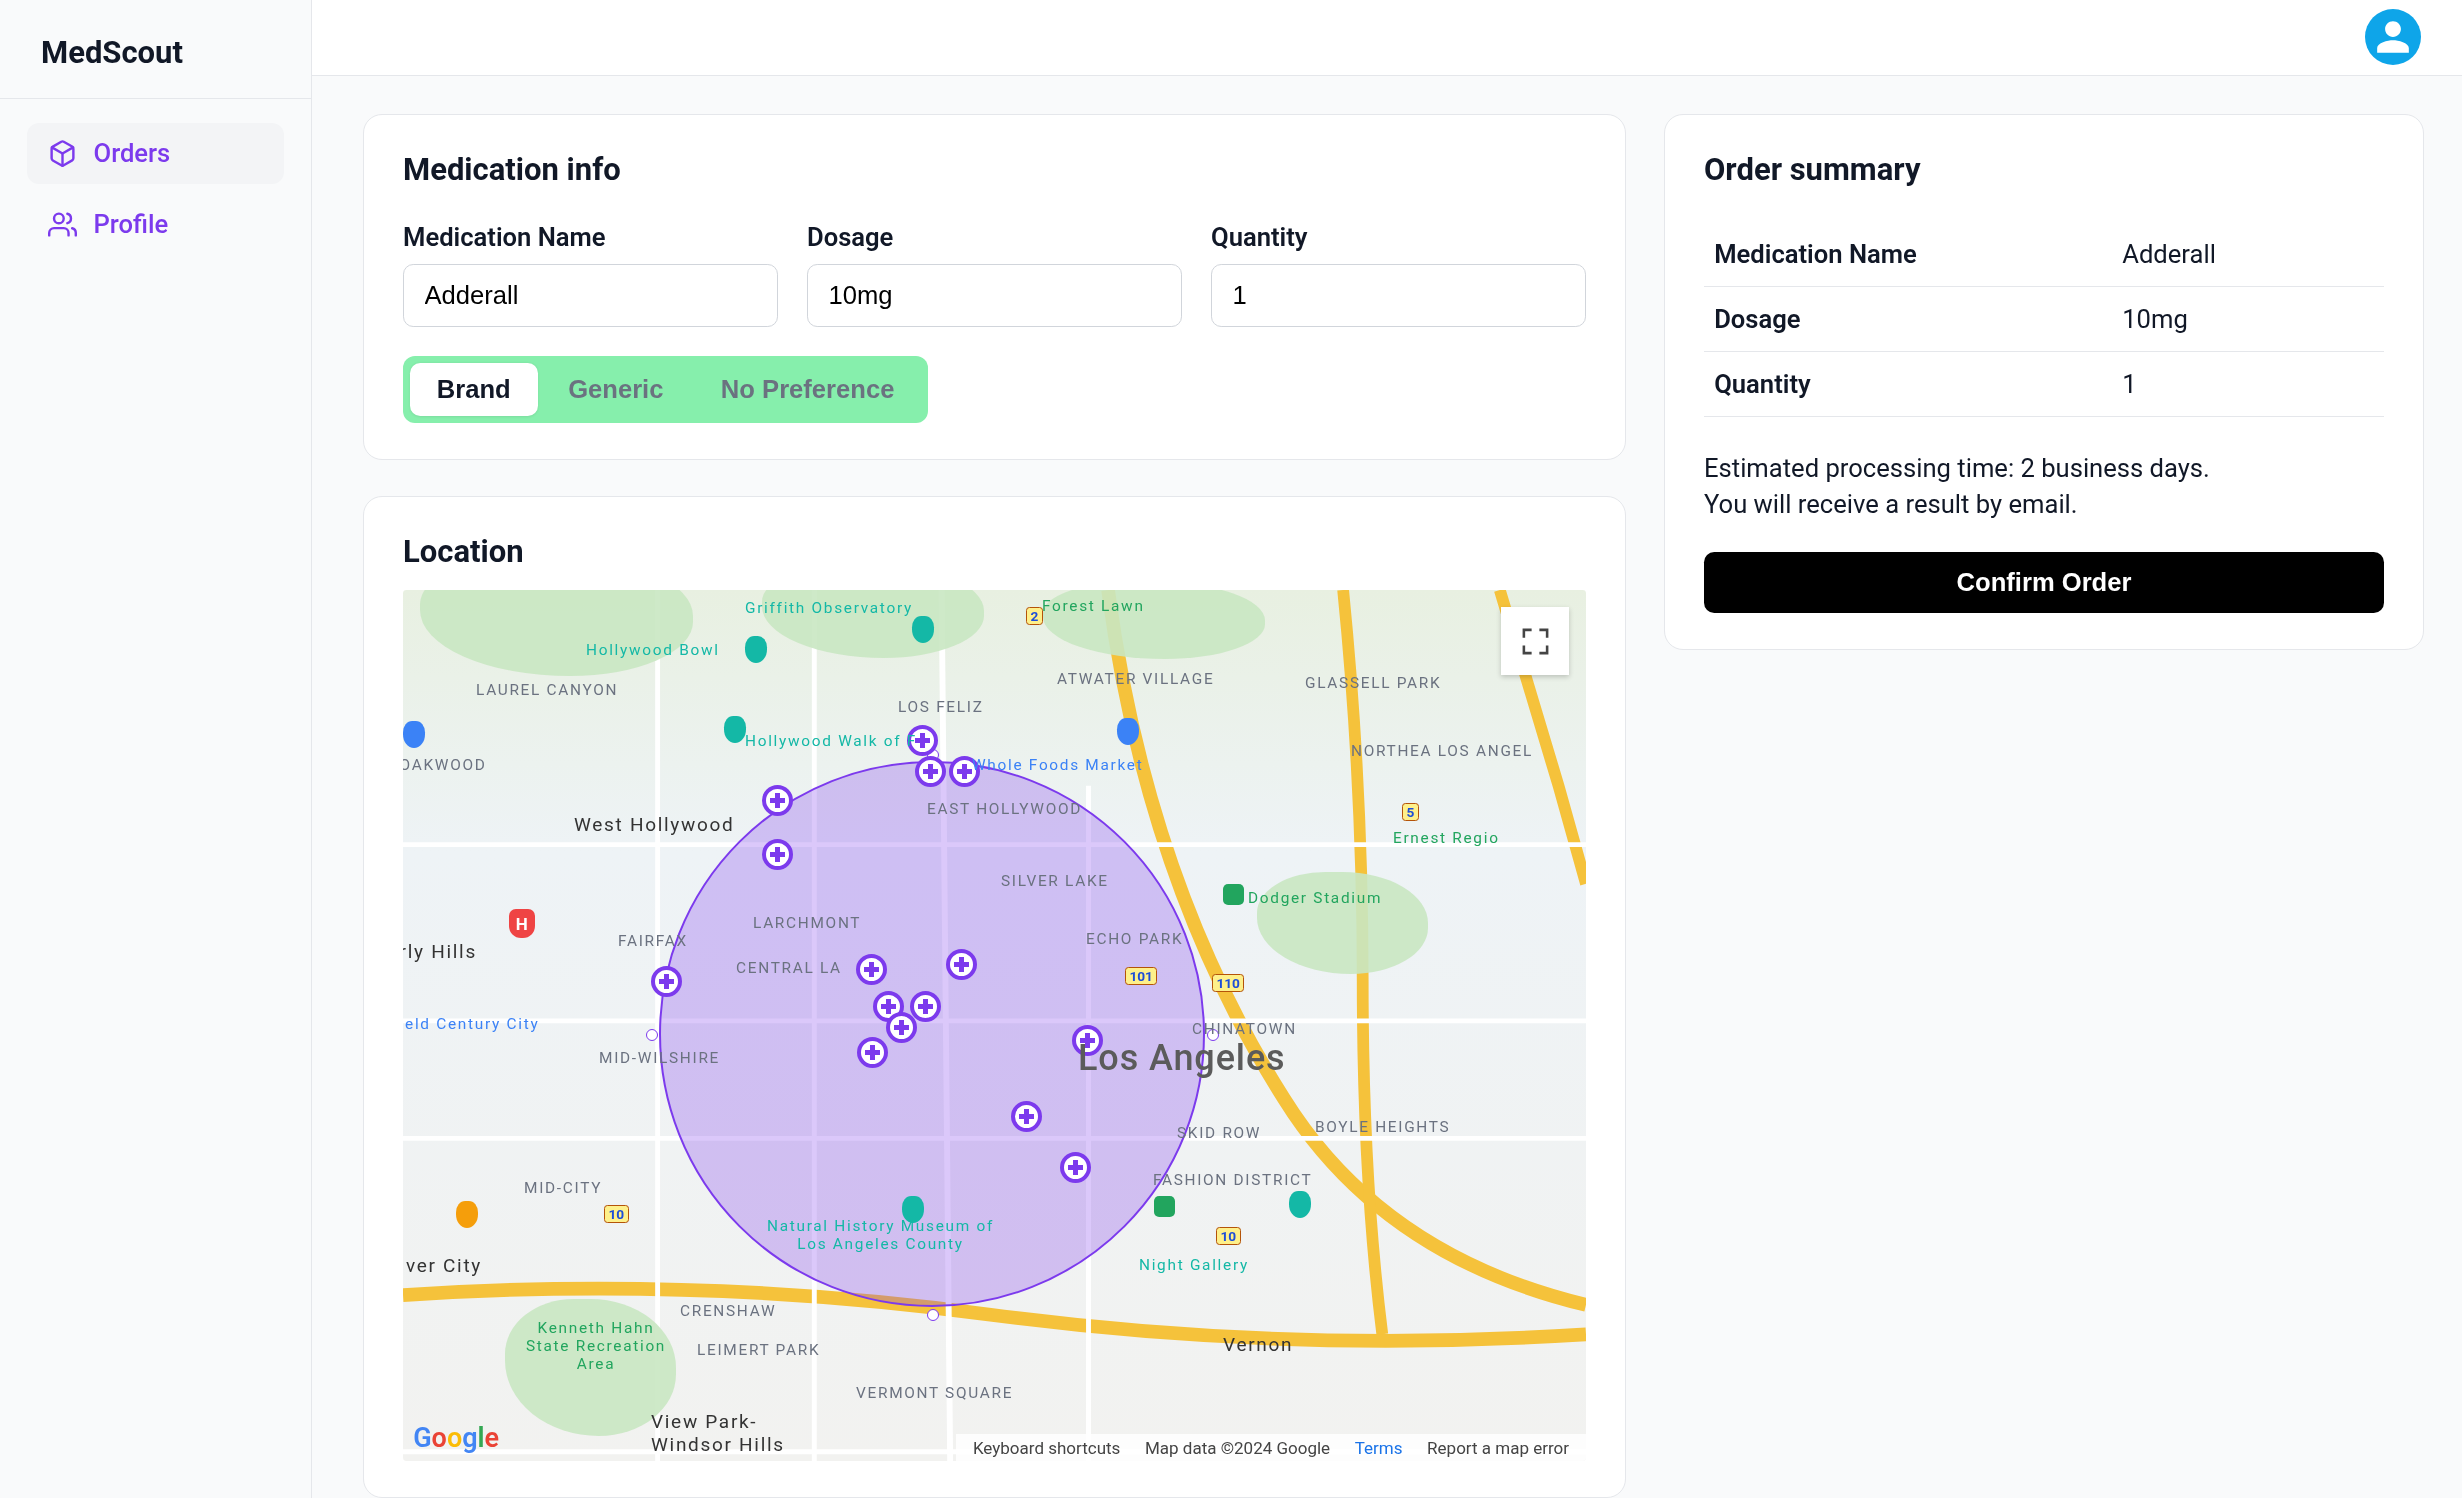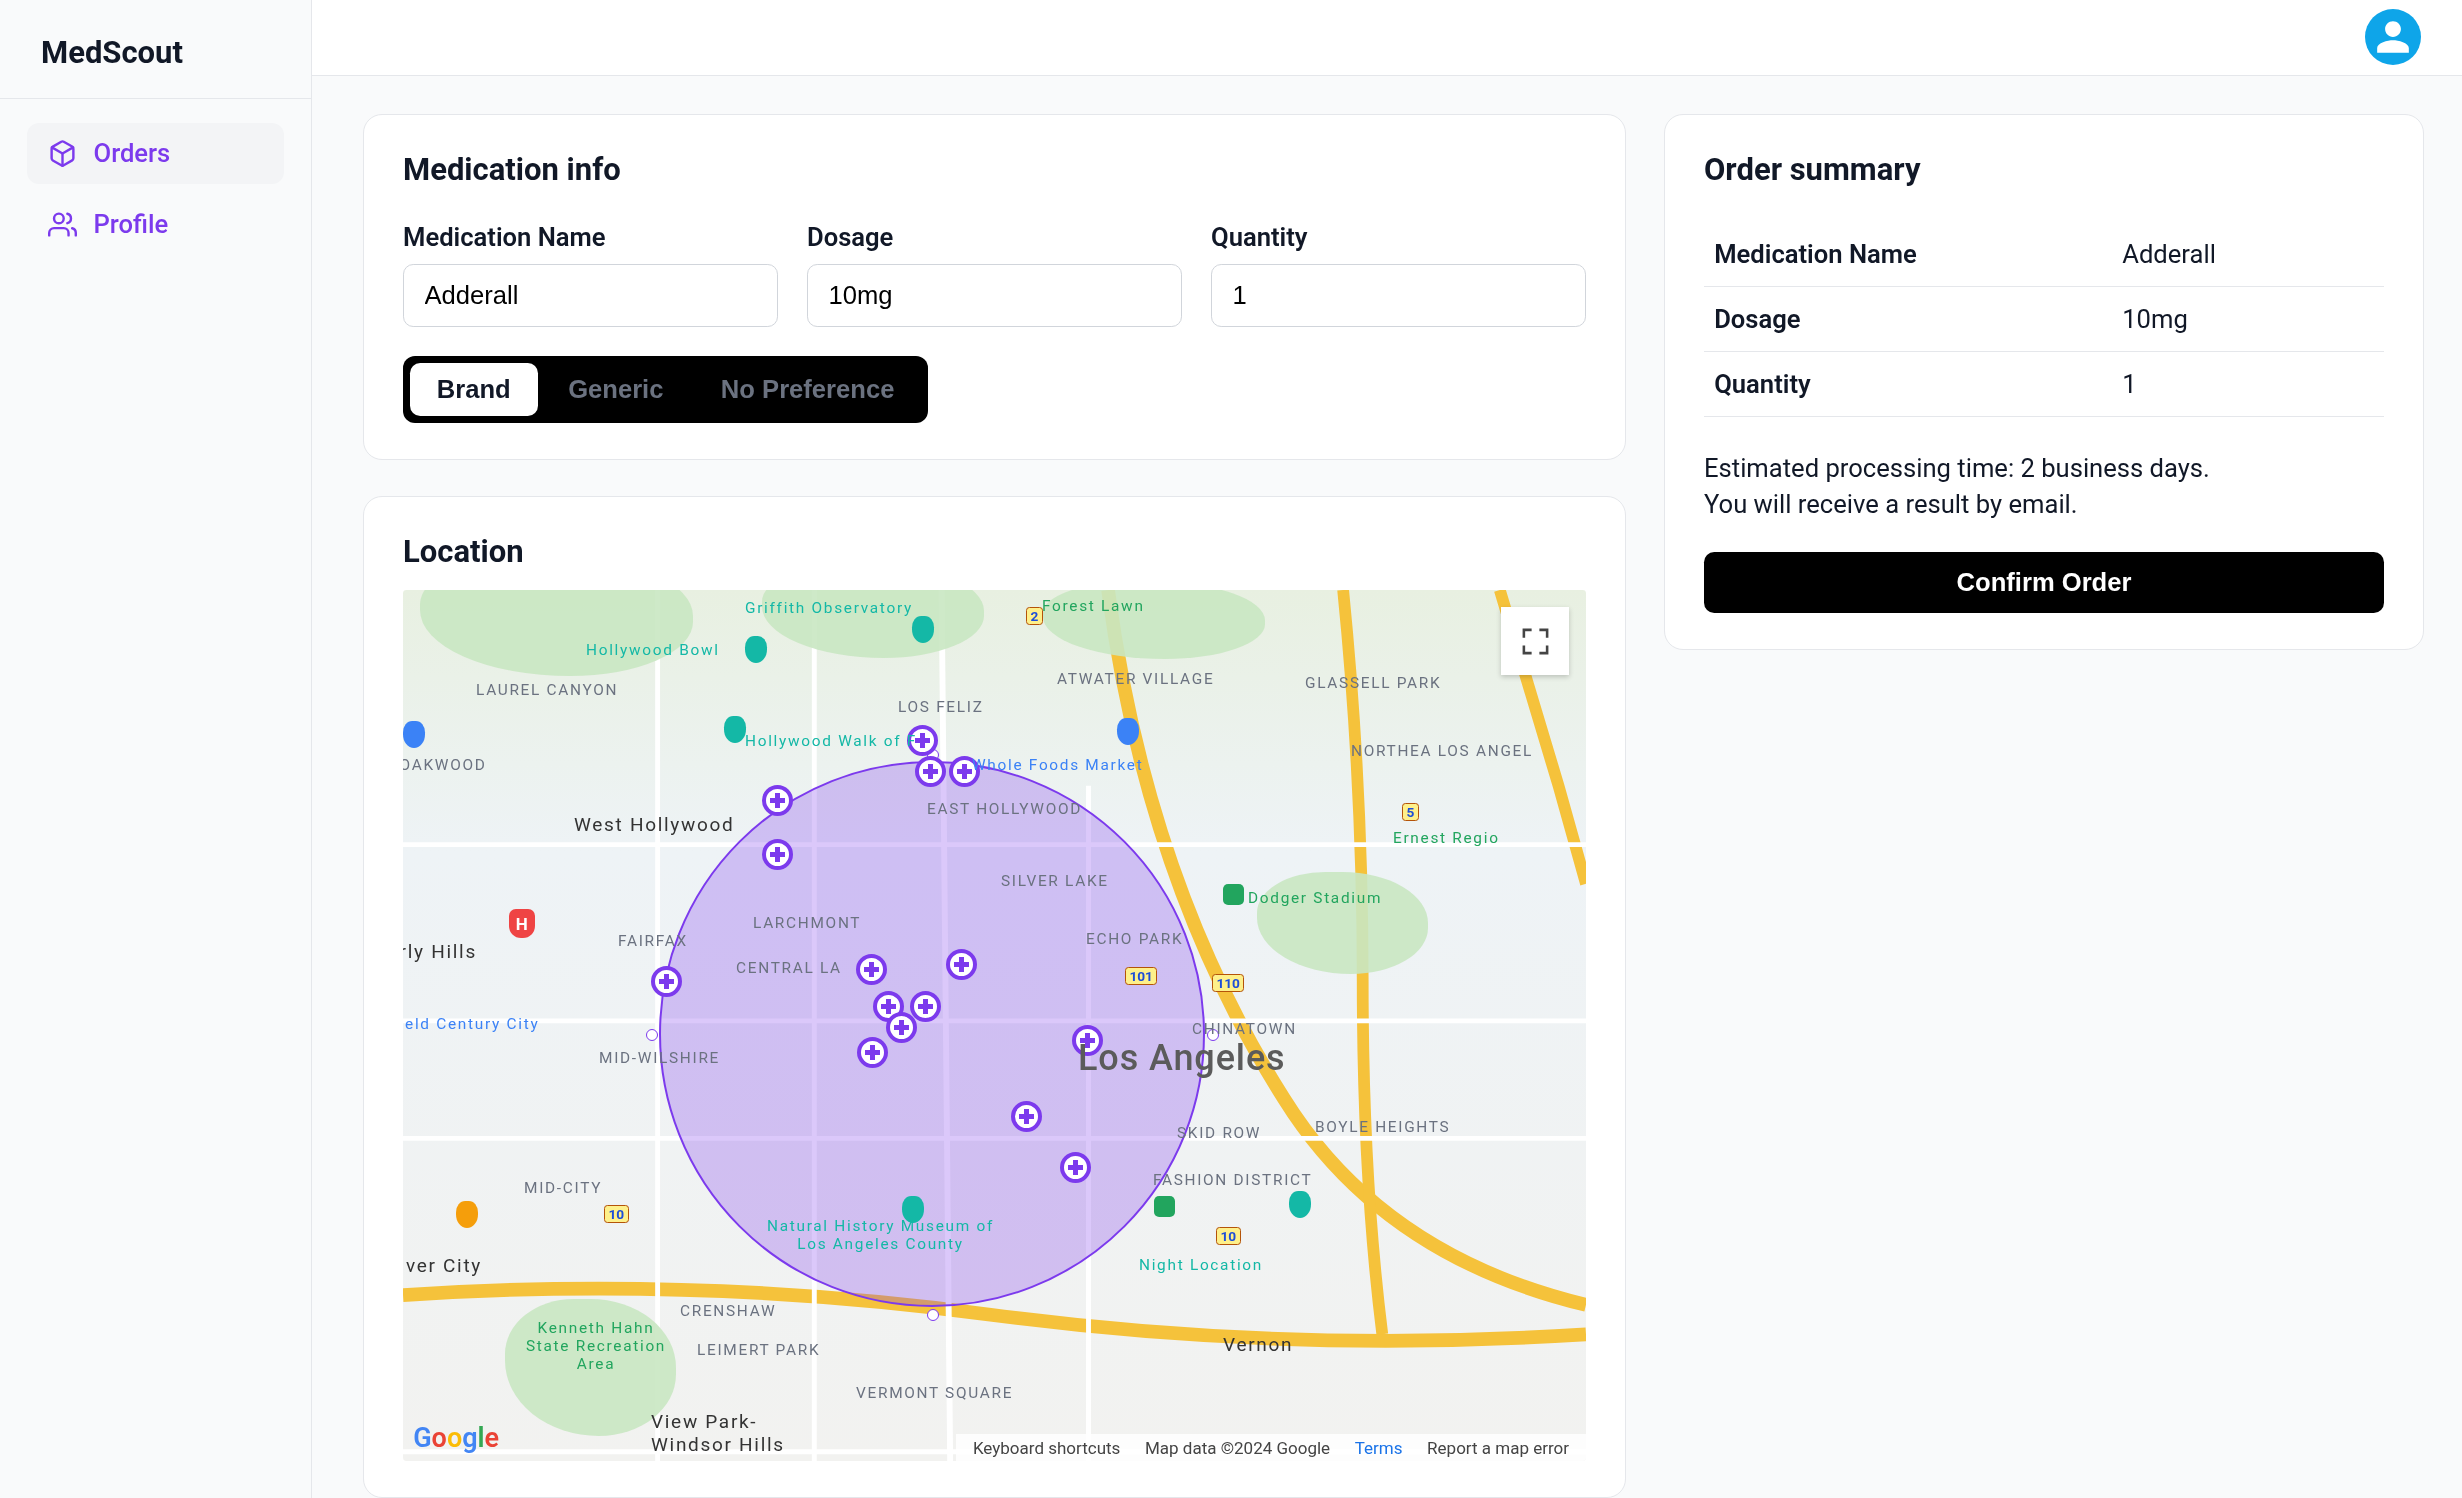--- a/index.html
+++ b/index.html
@@ -95,21 +95,21 @@
     .input {
       height: 63px;
       border: 0.9px solid #d1d5db;
       border-radius: 10.2px;
       padding: 0 20.5px;
       font-size: 25.6px;
       background: #fff;
     }
     .seg {
       display: inline-flex;
-      background: #000000;
+      background: #86efac;
       border-radius: 12px;
       padding: 6.8px;
       gap: 3.4px;
     }
     .seg-btn {
       padding: 12px 27px;
       font-size: 25.6px;
       font-weight: 600;
       border-radius: 10.2px;
       color: #6b7280;
@@ -423,21 +423,21 @@
             <div class="map-label" style="left:990px; top:239px; color:#22a55e;">Ernest Regio</div>
             <div class="map-label" style="left:333px; top:369px;">CENTRAL LA</div>
             <div class="map-label" style="left:789px; top:430px;">CHINATOWN</div>
             <div class="map-label" style="left:196px; top:459px;">MID-WILSHIRE</div>
             <div class="map-label" style="left:215px; top:342px;">FAIRFAX</div>
             <div class="map-label" style="left:121px; top:589px;">MID-CITY</div>
             <div class="map-label" style="left:116px; top:729px; color:#22a55e; max-width:154px; white-space:normal; text-align:center;">Kenneth Hahn State Recreation Area</div>
             <div class="map-label" style="left:294px; top:751px;">LEIMERT PARK</div>
             <div class="map-label" style="left:277px; top:712px;">CRENSHAW</div>
             <div class="map-label" style="left:342px; top:627px; color:#14b8a6; max-width:239px; white-space:normal; text-align:center;margin-left:16px;">Natural History Museum of Los Angeles County</div>
-            <div class="map-label" style="left:736px; top:666px; color:#14b8a6;">Night Location</div>
+            <div class="map-label" style="left:736px; top:666px; color:#14b8a6;">Night Gallery</div>
             <div class="map-label" style="left:912px; top:528px;">BOYLE HEIGHTS</div>
             <div class="map-label" style="left:774px; top:534px;">SKID ROW</div>
             <div class="map-label" style="left:750px; top:581px;">FASHION DISTRICT</div>
             <div class="map-label mid" style="left:820px; top:743px; color:#333;">Vernon</div>
             <div class="map-label" style="left:453px; top:794px;">VERMONT SQUARE</div>
             <div class="map-label mid" style="left:248px; top:820px; color:#333; max-width:154px; white-space:normal;">View Park-Windsor Hills</div>
             <div class="map-label" style="left:495px; top:108px;">LOS FELIZ</div>
             <div class="map-label" style="left:654px; top:80px;">ATWATER VILLAGE</div>
             <div class="map-label" style="left:902px; top:84px;">GLASSELL PARK</div>
             <div class="map-label" style="left:948px; top:152px;">NORTHEA LOS ANGEL</div>

